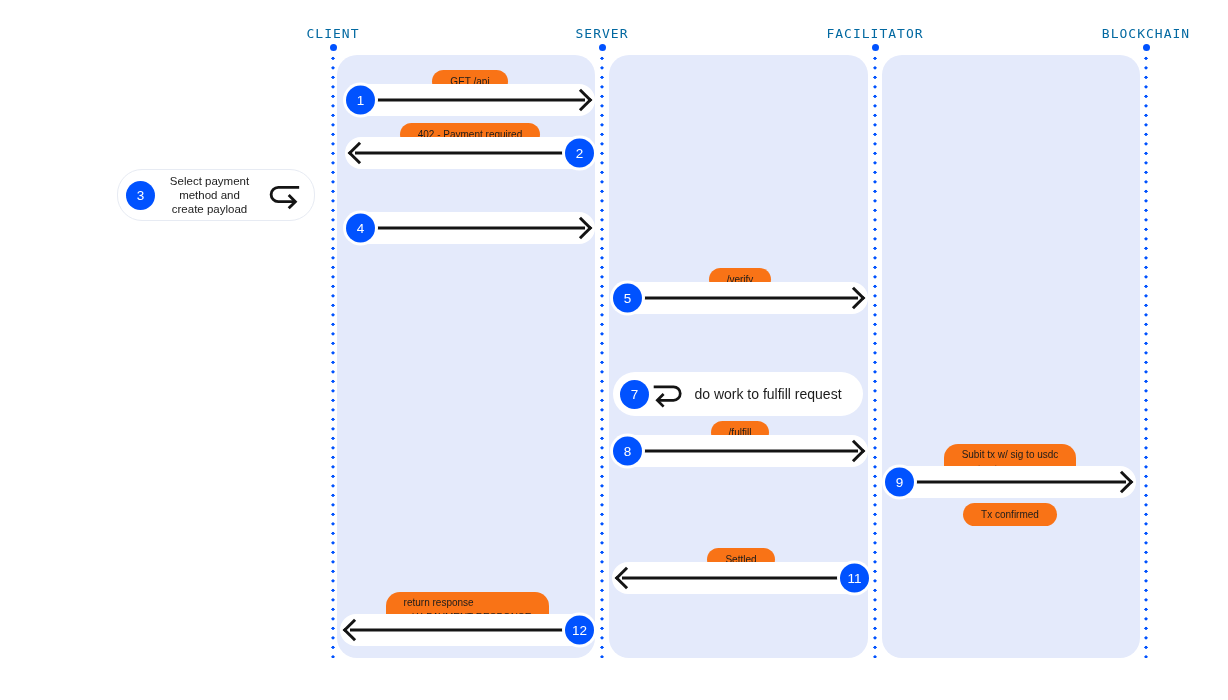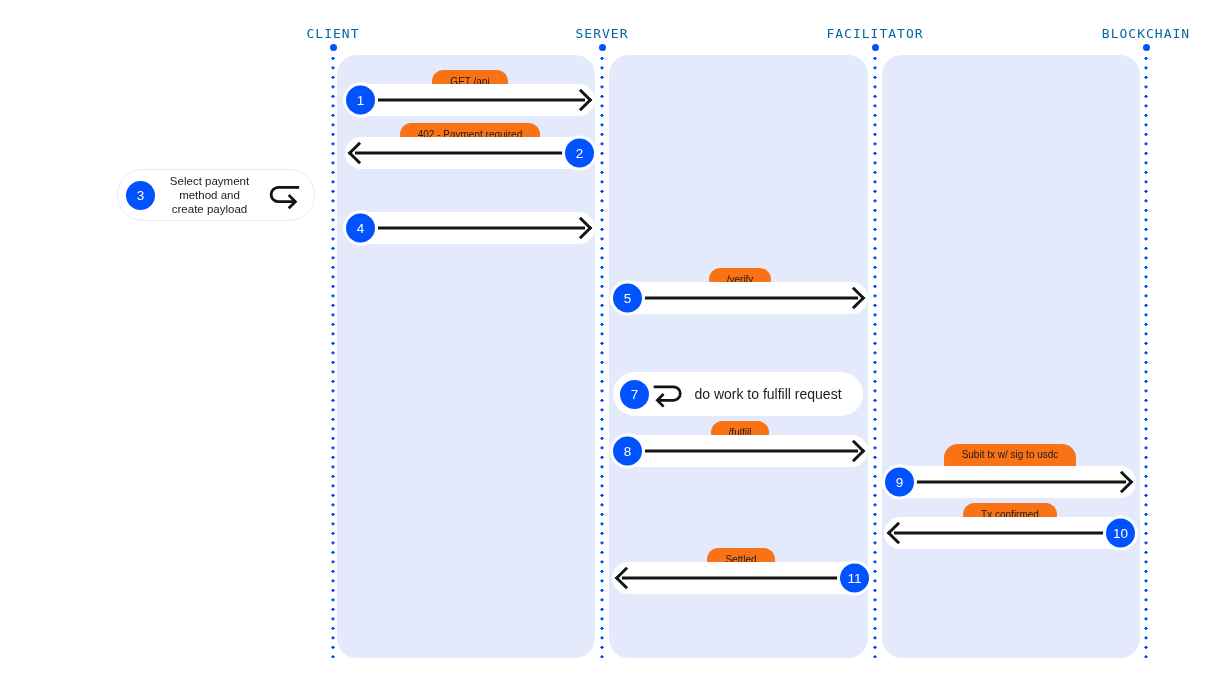--- a/index.html
+++ b/index.html
@@ -157,30 +157,36 @@
     </div>
     <div class="bar">
       <span class="aline"></span>
       <span class="head"></span>
       <span class="num">9</span>
     </div>
   </div>
 
   <div class="msg dir-left" style="left:884px;top:503px;width:252px">
     <div class="pill"><span>Tx confirmed</span></div>
-    <div class="bar">
-      <span class="aline"></span>
-      <span class="head"></span>
-      <span class="num">10</span>
-    </div>
   </div>
 
   <div class="msg dir-left" style="left:612px;top:548px;width:258px">
     <div class="pill"><span>Settled</span></div>
     <div class="bar">
       <span class="aline"></span>
       <span class="head"></span>
       <span class="num">11</span>
     </div>
   </div>
 
+  <div class="msg dir-left" style="left:340px;top:592px;width:255px">
+    <div class="pill two">
+      <span style="display:block">return response</span>
+      <span style="display:block">w/ X-PAYMENT RESPONSE</span>
+    </div>
+    <div class="bar">
+      <span class="aline"></span>
+      <span class="head"></span>
+      <span class="num">12</span>
+    </div>
+  </div>
 
 </div>
 
 </body></html>

